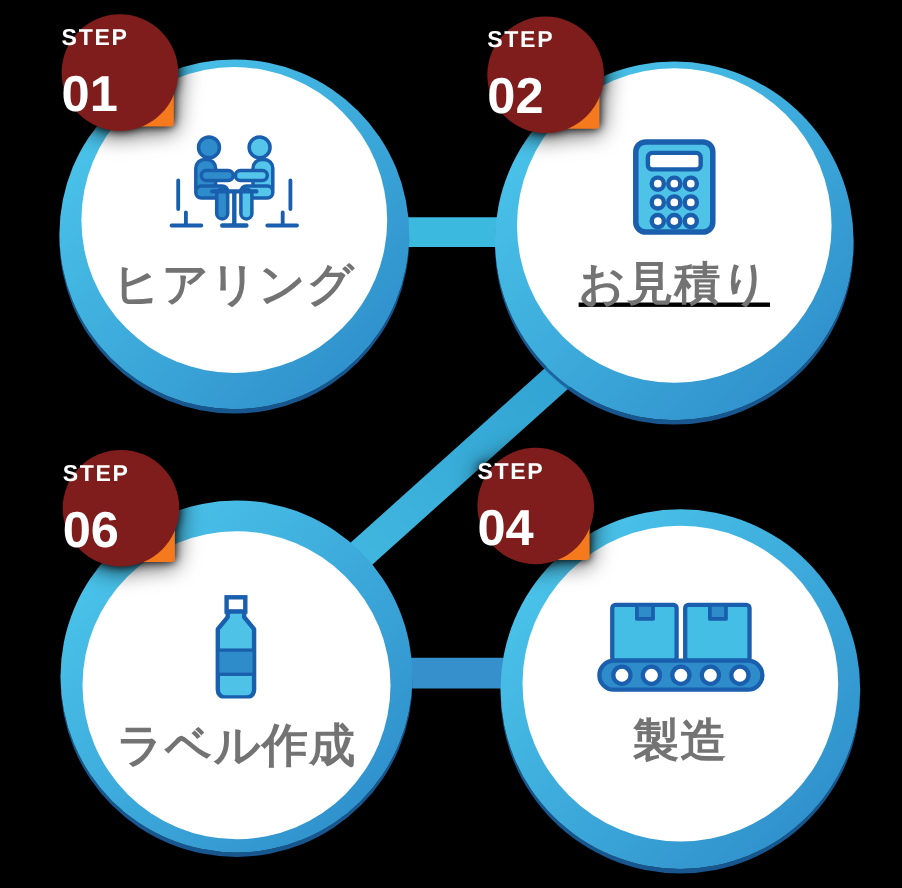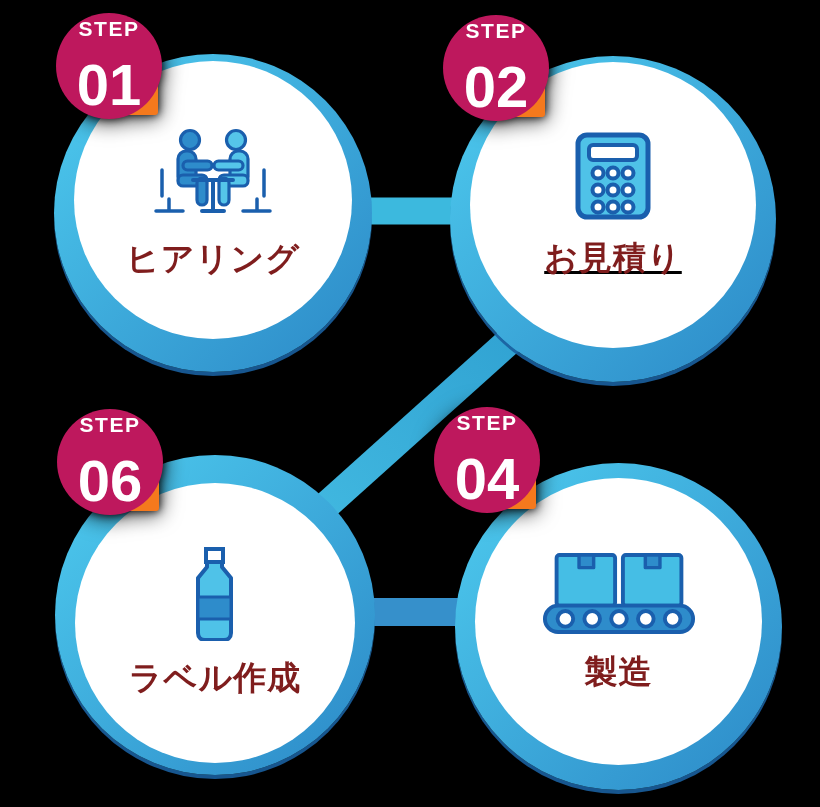--- a/index.html
+++ b/index.html
@@ -24,40 +24,40 @@
   .step1 { left:54px;  top:54px;  width:318px; height:318px; }
   .step2 { left:450px; top:56px;  width:326px; height:326px;text-decoration:underline; }
   .step3 { left:55px;  top:455px; width:320px; height:320px; }
   .step4 { left:455px; top:463px; width:327px; height:327px; }
   .step1 .step-inner { transform:translateY(-13px); }
   .step2 .step-inner { transform:translateY(-14px); }
   .step3 .step-inner { transform:translateY(8px); }
   .step4 .step-inner { transform:translateY(-5px); }
 
   .step-title {
-    color:#7f1d1d; font-weight:bold; font-size:33px;
+    color:#737373; font-weight:bold; font-size:42px;
     text-align:center; line-height:1.28; letter-spacing:1px;
   }
 
   
   .badge {
     position:absolute; width:106px; height:106px; z-index:3;
     filter:drop-shadow(0 0 4px rgba(0,0,0,0.95)) drop-shadow(0 2px 10px rgba(0,0,0,0.75));
   }
   .badge-tail {
     position:absolute; left:66px; top:66px; width:36px; height:36px;
     background:#F5791D; border-radius:3px;
   }
   .badge-circle {
-    position:absolute; inset:0; background:#be185d; border-radius:50%;
-    display:flex; flex-direction:column; align-items:center; justify-content:center;
+    position:absolute; inset:0; background:#7f1d1d; border-radius:50%;
+    display:flex; flex-direction:column; justify-content:center;
     color:#fff;
   }
   .badge-word   { font-size:21px; font-weight:bold; letter-spacing:1.5px; line-height:1; }
-  .badge-number { font-size:58px; font-weight:bold; line-height:1; margin-top:17px; }
+  .badge-number { font-size:46px; font-weight:bold; line-height:1; margin-top:17px; }
   .badge1 { left:56px;  top:13px; }
   .badge2 { left:443px; top:15px; }
   .badge3 { left:57px;  top:409px; }
   .badge4 { left:434px; top:407px; }
 
   .icon-svg { display:block; }
 </style>
 </head>
 <body>
 

